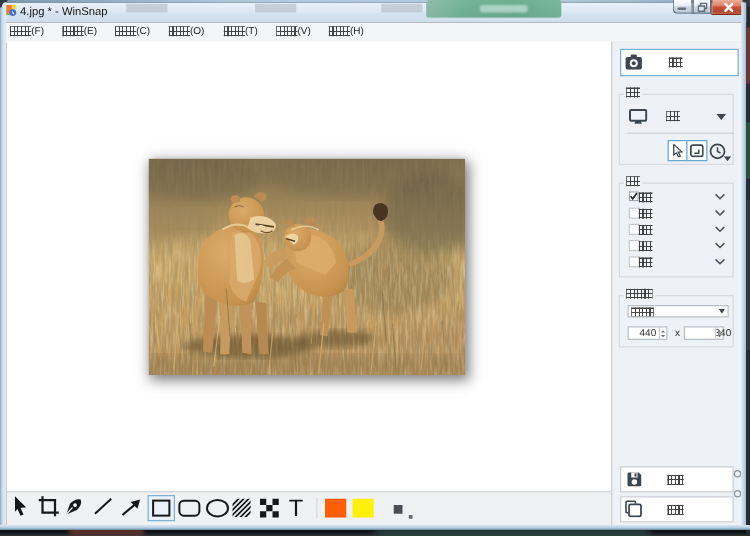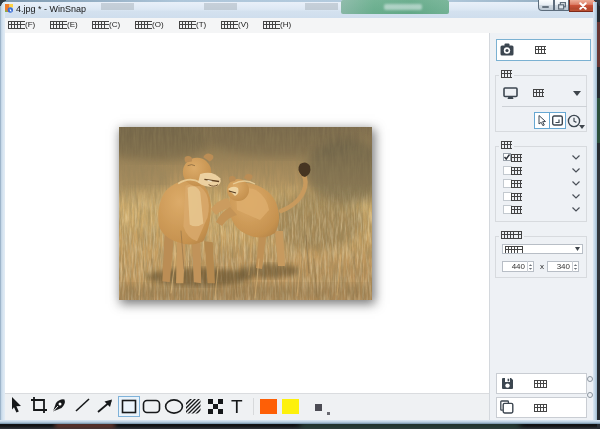--- a/index.html
+++ b/index.html
@@ -347,21 +347,21 @@
     </svg>
 
  <div class="combo" style="left:502px;top:261px;width:32px;height:11px;"></div>
  <div class="abs num" style="left:502px;top:262px;width:23px;text-align:right;">440</div>
  <div class="abs" style="left:527px;top:261px;width:1px;height:11px;background:#c9cdd3;"></div>
  <svg class="abs" style="left:528px;top:263px" width="5" height="8" viewBox="0 0 5 8">
       <path d="M0.8 3 L2.5 1.2 L4.2 3 Z M0.8 5 L2.5 6.8 L4.2 5 Z" fill="#6a7078"></path>
     </svg>
  <div class="abs" style="left:540px;top:262px;font-size:8px;color:#222;">x</div>
  <div class="combo" style="left:547px;top:261px;width:32px;height:11px;"></div>
- <div class="abs num" style="left:547px;top:262px;width:23px;text-align:right;">340</div>
+ <div class="abs num" style="left:547px;top:262px;width:23px;text-align:right;padding-left:15px;">340</div>
  <div class="abs" style="left:572px;top:261px;width:1px;height:11px;background:#c9cdd3;"></div>
  <svg class="abs" style="left:573px;top:263px" width="5" height="8" viewBox="0 0 5 8">
       <path d="M0.8 3 L2.5 1.2 L4.2 3 Z M0.8 5 L2.5 6.8 L4.2 5 Z" fill="#6a7078"></path>
     </svg>
 
  <div class="pbtn" style="top:373px;"></div>
  <svg class="abs" style="left:501px;top:377px" width="13" height="13" viewBox="0 0 13 13">
   <path d="M1 2 Q1 1 2 1 L10 1 L12 3 L12 11 Q12 12 11 12 L2 12 Q1 12 1 11 Z" fill="#3c4650"></path>
   <rect x="4" y="1" width="5" height="4" fill="#fff"></rect>
   <rect x="6.6" y="1.7" width="1.6" height="2.6" fill="#3c4650"></rect>

